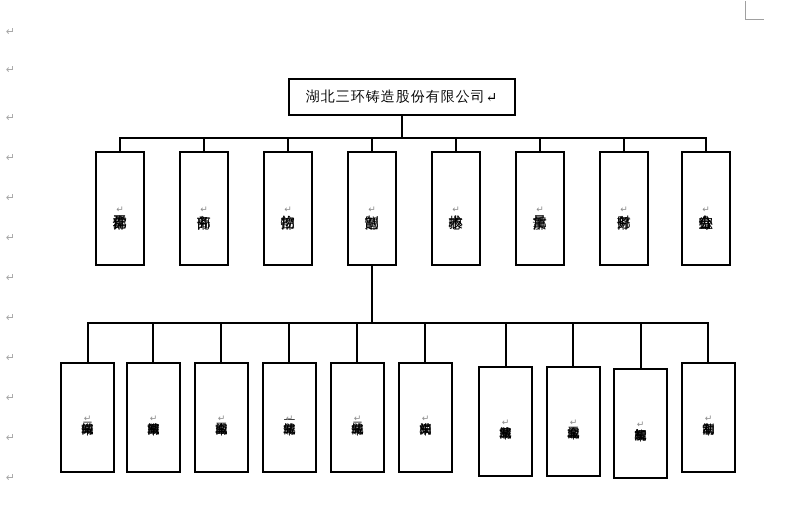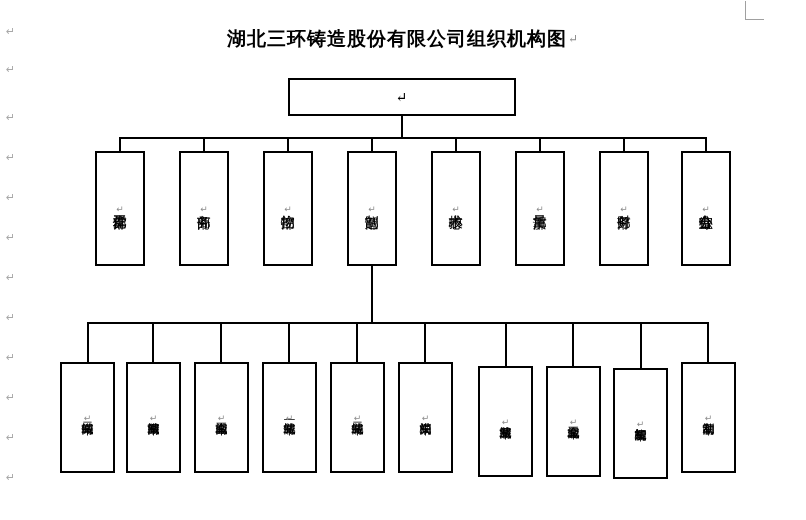--- a/index.html
+++ b/index.html
@@ -122,23 +122,23 @@
   <div class="margin-mark" style="left:6px; top:152px;">↵</div>
   <div class="margin-mark" style="left:6px; top:192px;">↵</div>
   <div class="margin-mark" style="left:6px; top:232px;">↵</div>
   <div class="margin-mark" style="left:6px; top:272px;">↵</div>
   <div class="margin-mark" style="left:6px; top:312px;">↵</div>
   <div class="margin-mark" style="left:6px; top:352px;">↵</div>
   <div class="margin-mark" style="left:6px; top:392px;">↵</div>
   <div class="margin-mark" style="left:6px; top:432px;">↵</div>
   <div class="margin-mark" style="left:6px; top:472px;">↵</div>
 
-  <div id="title"><span>湖北三环铸造股份有限公司组织机构图</span><span class="ret">↵</span></div>
 
   <div class="box box-root" style="left:288px; top:78px; width:228px; height:38px;">
+    <span>湖北三环铸造股份有限公司</span>
       <span class="ret">↵</span>
   </div>
 
   <div class="vline" style="left:401px; top:116px; height:22px;"></div>
 
   <div class="hline" style="left:119px; top:137px; width:588px;"></div>
 
   <div class="vline" style="left:119px; top:137px; height:14px;"></div>
   <div class="vline" style="left:203px; top:137px; height:14px;"></div>
   <div class="vline" style="left:287px; top:137px; height:14px;"></div>

